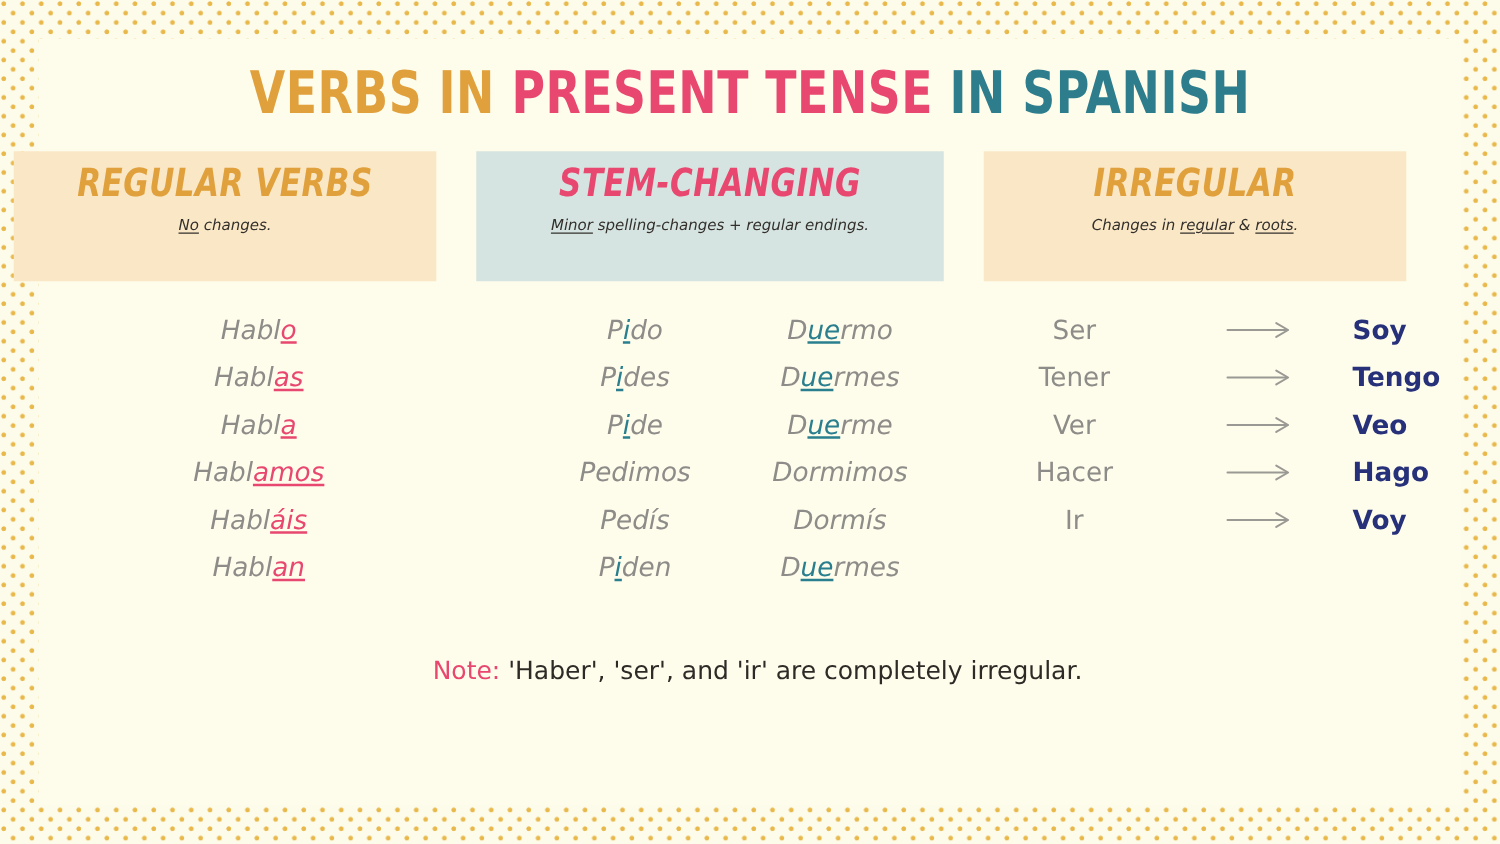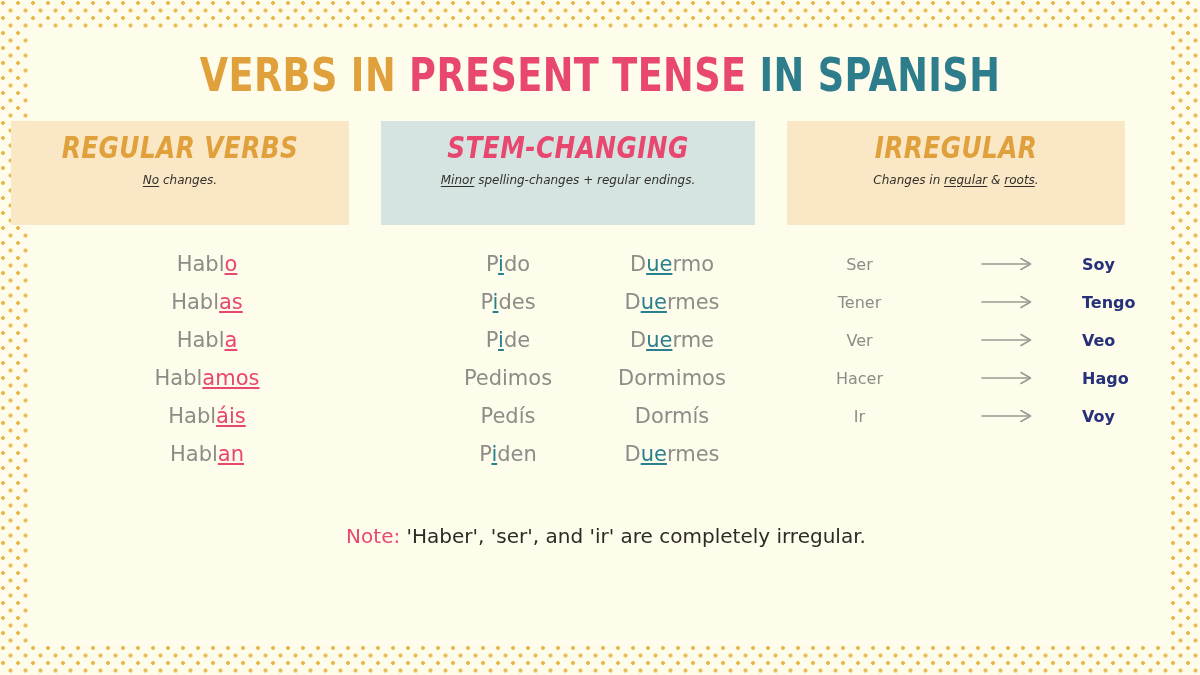--- a/index.html
+++ b/index.html
@@ -95,21 +95,21 @@
   
   .conj-col {
     position: absolute;
     top: 245px;
     text-align: center;
     font-family: "DejaVu Sans", sans-serif;
     font-size: 21px;
     color: #8D8C88;
     line-height: 38px;
   }
-  .conj-row { white-space: nowrap; height: 38px; }
+  .conj-row { white-space: nowrap; height: 38px; font-style: italic; }
 
   .em-pink {
     color: #E8476F;
     text-decoration: underline;
     text-underline-offset: 2px;
   }
   .em-teal {
     color: #2A7F8E;
     text-decoration: underline;
     text-underline-offset: 2px;
@@ -124,21 +124,21 @@
     position: absolute;
     left: 787px;
     top: 245px;
     width: 338px;
   }
   .irr-row {
     display: flex;
     align-items: center;
     height: 38px;
     font-family: "DejaVu Sans", sans-serif;
-    font-size: 16px;
+    font-size: 21px;
     gap: 40px;
   }
   .irr-inf {
     flex: 0 0 145px;
     text-align: center;
     color: #8D8C88;
     white-space: nowrap;
   }
   .irr-arrow {
     flex: 0 0 70px;

